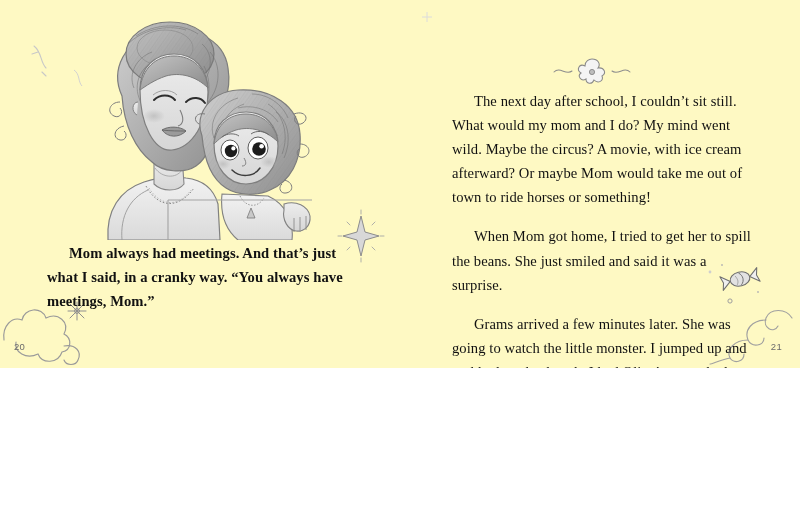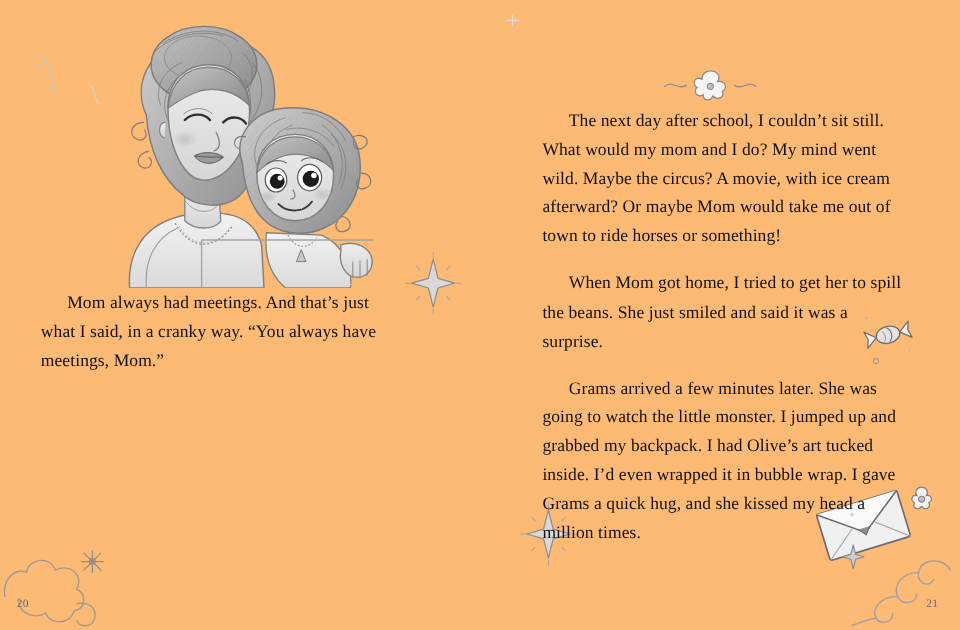--- a/index.html
+++ b/index.html
@@ -16,31 +16,32 @@
     position: relative;
   }
   .spread {
     position: absolute;
     inset: 0;
     display: flex;
   }
   .page {
     position: relative;
     width: 400px;
-    height: 525px;
-    background: #fdba74;
+    height: 368px;
+    background: #fef9c3;
     overflow: hidden;
   }
 
   
   .col-left {
     position: absolute;
-    left: 34px;
+    left: 47px;
     top: 241px;
     width: 300px;
+    font-weight: bold;
   }
   .col-right {
     position: absolute;
     left: 52px;
     top: 89px;
     width: 300px;
   }
   p.para {
     margin: 0 0 15px 0;
     font-size: 14.6px;
@@ -50,21 +51,21 @@
     color: #111111;
     white-space: pre-line;
   }
   p.para:last-child { margin-bottom: 0; }
 
   
   .page-number {
     position: absolute;
     font-size: 9.5px;
     color: #6b6b6b;
-    font-family: Liberation Serif, serif;
+    font-family: Liberation Sans, sans-serif;
     letter-spacing: 0.03em;
   }
   .page-number.left  { left: 14px;  bottom: 16px; }
   .page-number.right { right: 18px; bottom: 16px; text-align: center; }
 
   
   .illustration {
     position: absolute;
     left: 62px;
     top: 18px;

